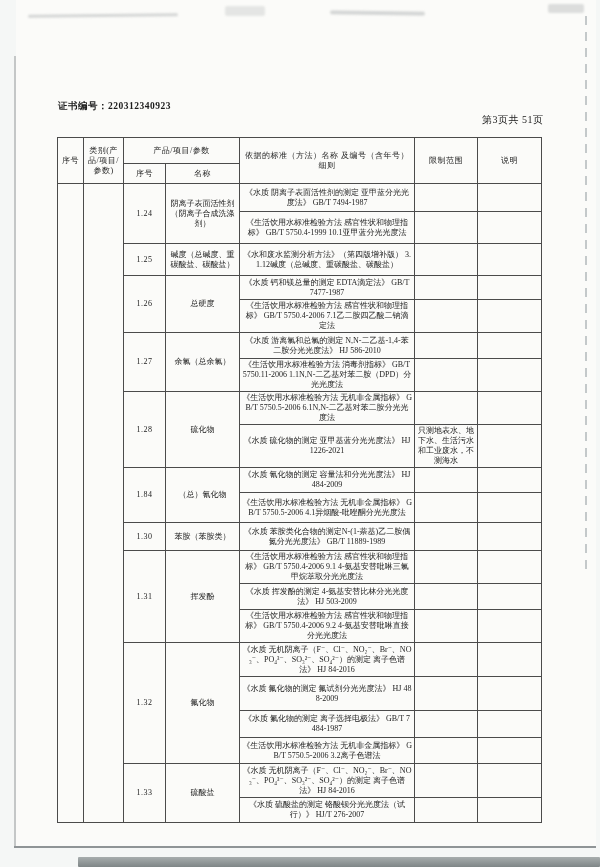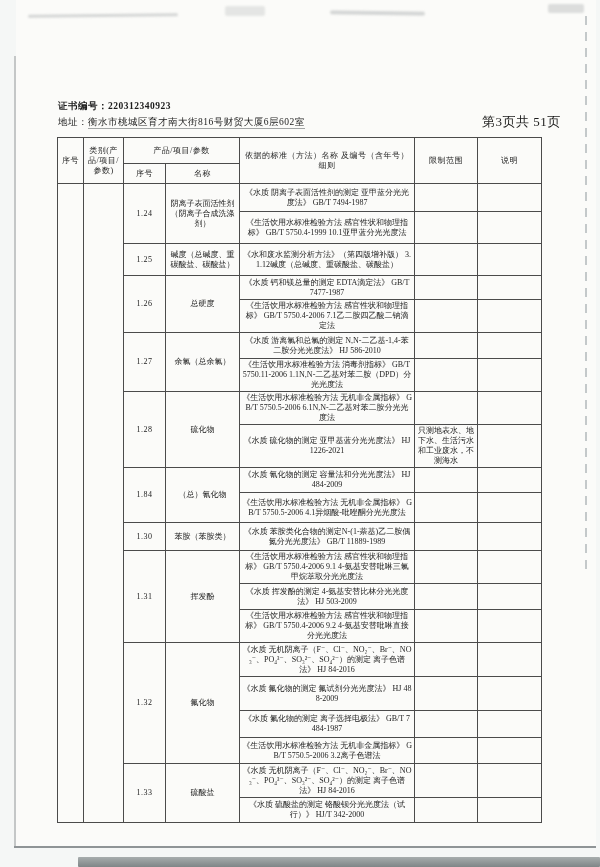--- a/index.html
+++ b/index.html
@@ -35,21 +35,21 @@
   }
   .title .company{
     text-decoration:underline;
     background:rgba(150,155,158,.14);
     box-shadow:0 0 0 1px rgba(150,155,158,.25);
   }
   .meta-line{position:absolute;left:58px;font-size:9.5px;color:#1b1b1b;letter-spacing:.5px;}
   .cert{top:100px;font-weight:bold;}
   .addr{top:116px;}
   .addr .addr-value{border-bottom:1px solid rgba(90,95,97,.55);padding-bottom:1px;}
-  .pageno{position:absolute;left:482px;top:113px;font-size:13px;color:#1b1b1b;letter-spacing:.5px;}
+  .pageno{position:absolute;left:482px;top:113px;font-size:10px;color:#1b1b1b;letter-spacing:.5px;}
 
   
   table.cap{
     position:absolute;left:57px;top:137px;
     width:484px;border-collapse:collapse;table-layout:fixed;
   }
   table.cap td{
     border:1px solid #4b4b4b;
     padding:1px 2px;
     font-size:8px;line-height:1.25;
@@ -74,21 +74,20 @@
   <div class="smudge s3"></div>
   <div class="smudge s4"></div>
   <div class="page-edge-left"></div>
   <div class="page-edge-bottom"></div>
   <div class="edge-dash-right"></div>
   <div class="scan-band"></div>
 
 
   <div class="meta-line cert"><span>证书编号：</span><span>220312340923</span></div>
 
-  <div class="meta-line addr"><span>地址：</span><span class="addr-value">衡水市桃城区育才南大街816号财贸大厦6层602室</span></div>
 
   <div class="pageno">第3页共 51页</div>
 
   <table class="cap">
     <colgroup>
       <col style="width:26px">
         <col style="width:40px">
         <col style="width:42px">
         <col style="width:74px">
         <col style="width:175px">
@@ -235,19 +234,19 @@
       </tr>
 
       <tr style="height:34px">
         <td class="num" rowspan="2">1.33</td>
         <td class="pname" rowspan="2">硫酸盐</td>
         <td class="std">《水质 无机阴离子（F⁻、Cl⁻、NO₂⁻、Br⁻、NO₃⁻、PO₄³⁻、SO₃²⁻、SO₄²⁻）的测定 离子色谱法》 HJ 84-2016</td>
         <td class="lim"></td>
         <td class="note"></td>
       </tr>
       <tr style="height:25px">
-        <td class="std">《水质 硫酸盐的测定 铬酸钡分光光度法（试行）》 HJ/T 342-2000</td>
+        <td class="std">《水质 硫酸盐的测定 铬酸钡分光光度法（试行）》 HJ/T 276-2007</td>
         <td class="lim"></td>
         <td class="note"></td>
       </tr>
     </tbody>
   </table>
 </div>
 
 </body></html>

